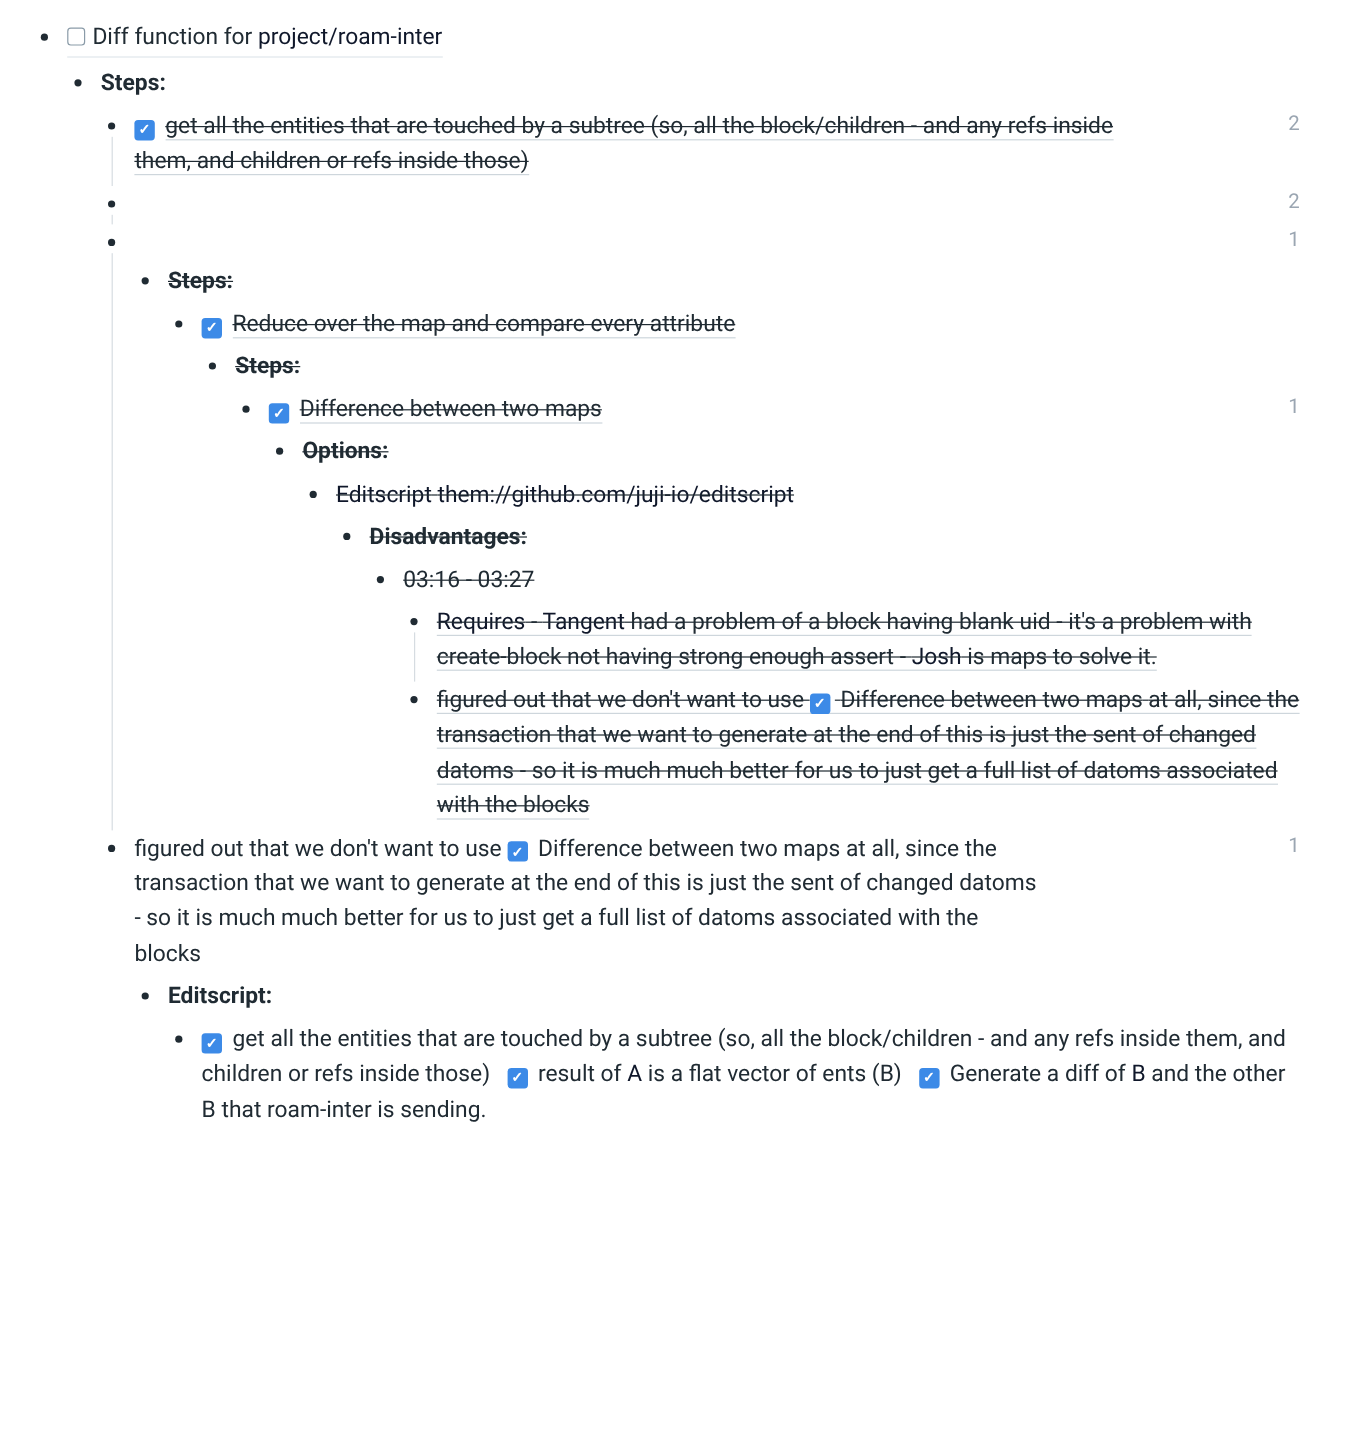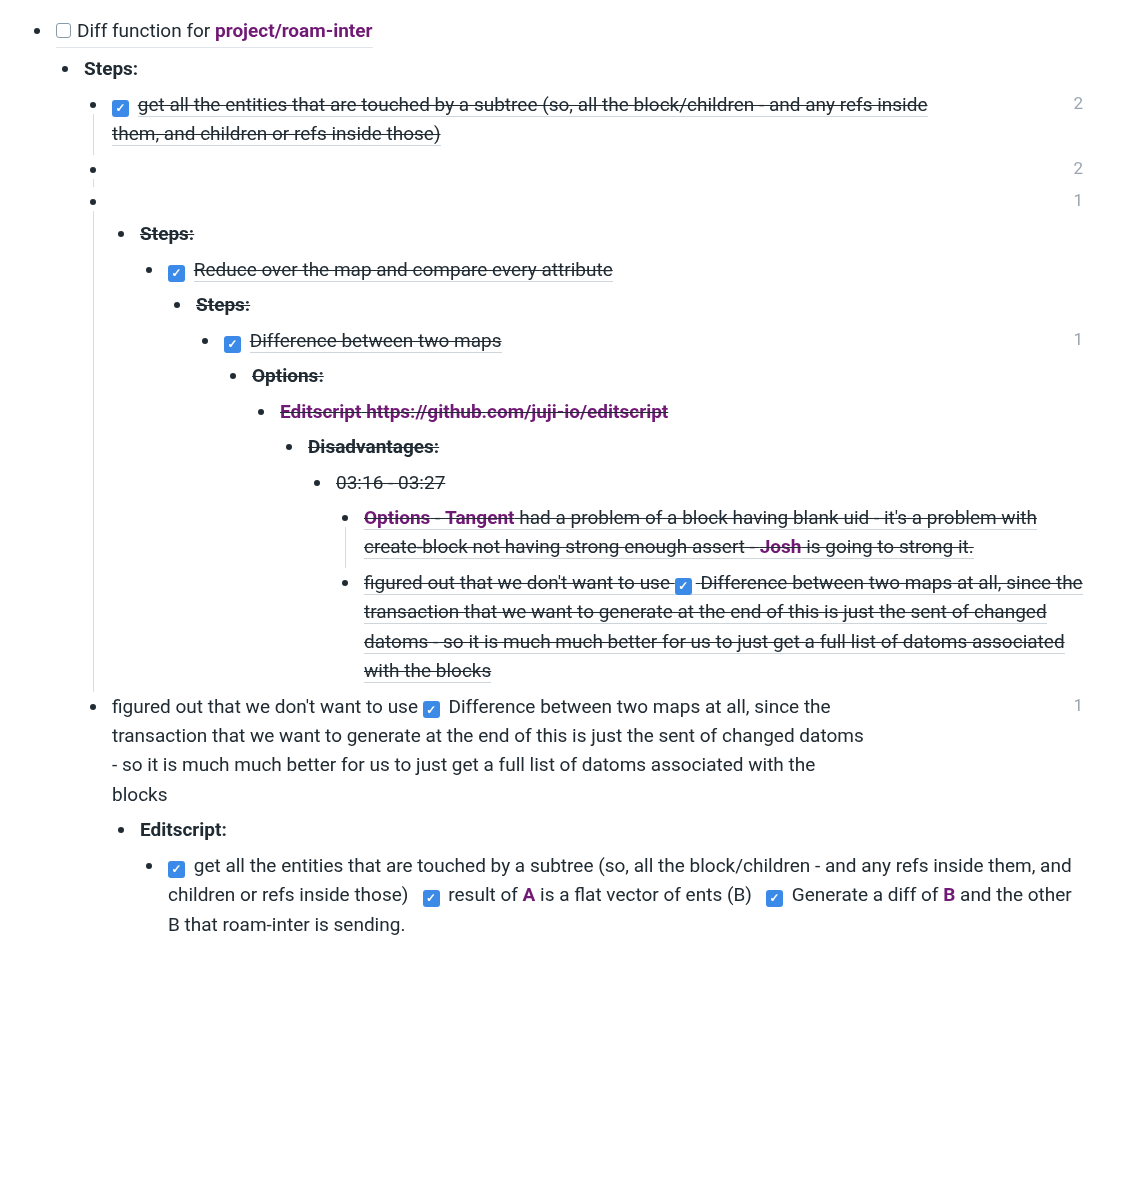--- a/index.html
+++ b/index.html
@@ -75,21 +75,21 @@
   .box {
     display: inline-block;
     width: 15px;
     height: 15px;
     border: 1.5px solid #8A9BA8;
     border-radius: 3px;
     margin-right: 6px;
     position: relative;
     top: 1px;
   }
-  .link { color: #701a75; font-weight: bold; }
+  .link { color: #0f172a; }
   .strike { text-decoration: line-through; text-decoration-thickness: 1.2px; }
   .bold { font-weight: 700; }
   .ulblock { border-bottom: 1px solid #CED6DC; display: inline; padding-bottom: 0px; }
   .title-wrap { border-bottom: 1px solid #E0E6EB; display: inline-block; padding-bottom: 2px; }
 
   .steps-label { font-weight: 700; }
 </style>
 </head>
 <body>
 
@@ -148,33 +148,33 @@
                               </div>
                               <div class="count">1</div>
                             </div>
 
                             <ul class="thread">
                               <li>
                                 <span class="bold strike">Options:</span>
 
                                 <ul class="thread">
                                   <li>
-                                    <span class="strike"><span class="link">Editscript</span> <span class="link">https://github.com/juji-io/editscript</span></span>
+                                    <span class="strike"><span class="link">Editscript</span> <span class="link">them://github.com/juji-io/editscript</span></span>
 
                                     <ul class="thread">
                                       <li>
                                         <span class="bold strike">Disadvantages:</span>
 
                                         <ul class="thread">
                                           <li>
                                             <span class="strike">03:16 - 03:27</span>
 
                                             <ul class="thread">
                                               <li>
-                                                <span class="strike ulblock"><span class="link">Options</span><span> - </span><span class="link">Tangent</span><span> had a problem of a block having blank uid - it's a problem with create-block not having strong enough assert - </span><span class="link">Josh</span><span> is going to strong it.</span></span>
+                                                <span class="strike ulblock"><span class="link">Requires</span><span> - </span><span class="link">Tangent</span><span> had a problem of a block having blank uid - it's a problem with create-block not having strong enough assert - </span><span class="link">Josh</span><span> is maps to solve it.</span></span>
                                               </li>
                                               <li>
                                                 <span class="strike ulblock"> <span>figured out that we don't want to use </span><span class="tick">✓</span> <span>Difference between two maps</span> <span> at all, since the transaction that we want to generate at the end of this is just the sent of changed datoms - so it is much much better for us to just get a full list of datoms associated with the blocks</span></span>
                                               </li>
                                             </ul>
                                           </li>
                                         </ul>
                                       </li>
                                     </ul>
                                   </li>

